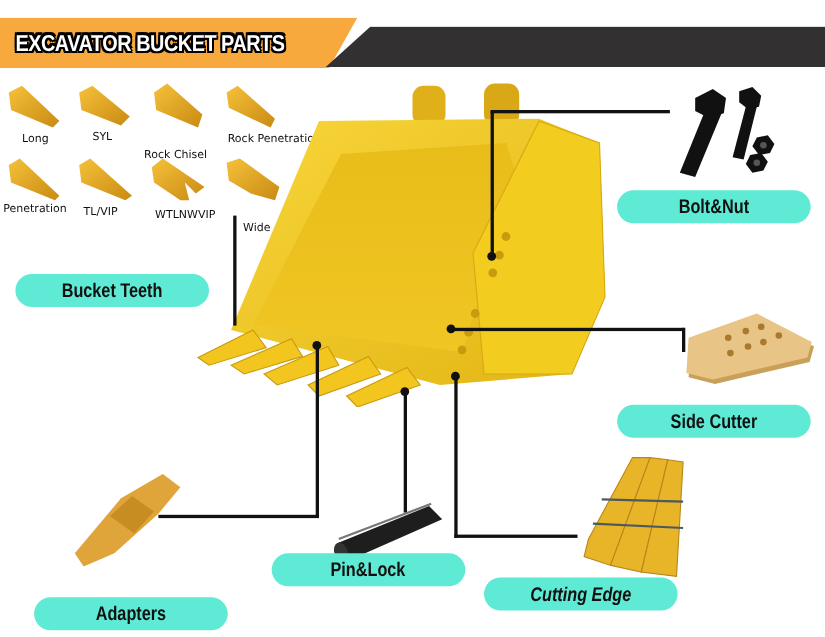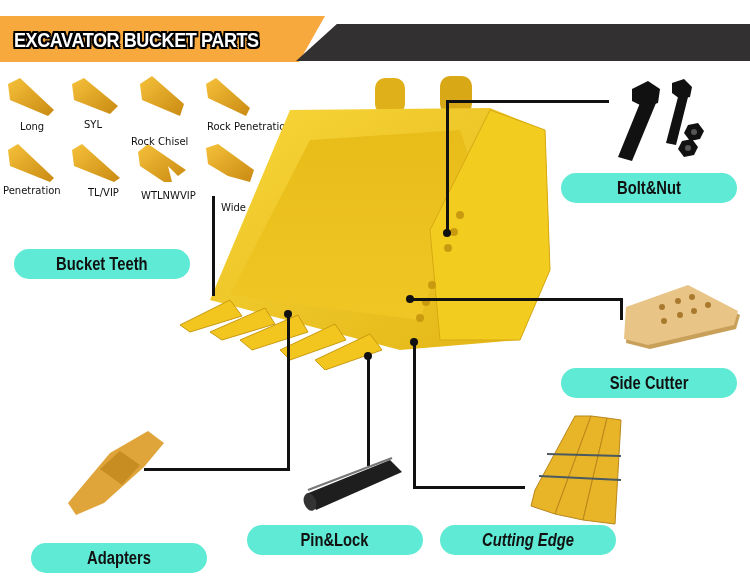--- a/index.html
+++ b/index.html
@@ -56,21 +56,21 @@
     </g>
   <g>
       <path d="M206 78 L218 74 L254 100 L250 112 L228 106 L208 94 Z" fill="url(#tg)"></path>
     </g>
 </svg>
 <div class="abs tooth-label" style="left:20px;top:121px;">Long</div>
 <div class="abs tooth-label" style="left:84px;top:119px;">SYL</div>
 <div class="abs tooth-label" style="left:131px;top:136px;">Rock Chisel</div>
 <div class="abs tooth-label" style="left:207px;top:121px;">Rock Penetration</div>
 <div class="abs tooth-label" style="left:3px;top:185px;">Penetration</div>
-<div class="abs tooth-label" style="left:76px;top:187px;margin-left:12px;">TL/VIP</div>
+<div class="abs tooth-label" style="left:76px;top:187px;">TL/VIP</div>
 <div class="abs tooth-label" style="left:141px;top:190px;">WTLNWVIP</div>
 <div class="abs tooth-label" style="left:221px;top:190px;margin-top:12px;">Wide</div>
 
 <svg class="abs" style="left:170px;top:70px;" width="400" height="300">
   <defs>
     <linearGradient id="bg1" x1="0" y1="0" x2="1" y2="1">
       <stop offset="0" stop-color="#f8d63a"></stop>
         <stop offset="1" stop-color="#e2b414"></stop>
     </linearGradient>
     <linearGradient id="bg2" x1="0" y1="0" x2="0" y2="1">
@@ -172,21 +172,21 @@
 </svg>
 <div class="abs pill" style="left:31px;top:527px;width:176px;margin-top:16px;">
   <span>Adapters</span>
 </div>
 
 <svg class="abs" style="left:298px;top:456px;" width="110" height="60">
   <path d="M8 38 L92 4 L104 16 L18 54 Z" fill="#1e1e1e"></path>
   <ellipse cx="12" cy="46" rx="6" ry="9" fill="#333" transform="rotate(-20 12 46)"></ellipse>
   <path d="M10 34 L94 2" stroke="#777" stroke-width="2"></path>
 </svg>
-<div class="abs pill" style="left:247px;top:525px;width:176px;">
+<div class="abs pill" style="left:247px;top:503px;width:176px;">
   <span>Pin&amp;Lock</span>
 </div>
 
 <svg class="abs" style="left:525px;top:410px;" width="130" height="115">
   <g fill="#e8b528" stroke="#b8861a" stroke-width="1">
     <path d="M10 80 L50 6 L66 6 L30 104 L6 96 Z"></path>
     <path d="M30 104 L66 6 L82 8 L58 110 Z"></path>
     <path d="M58 110 L82 8 L96 10 L90 114 Z"></path>
   </g>
   <g stroke="#4a5a60" stroke-width="2">

